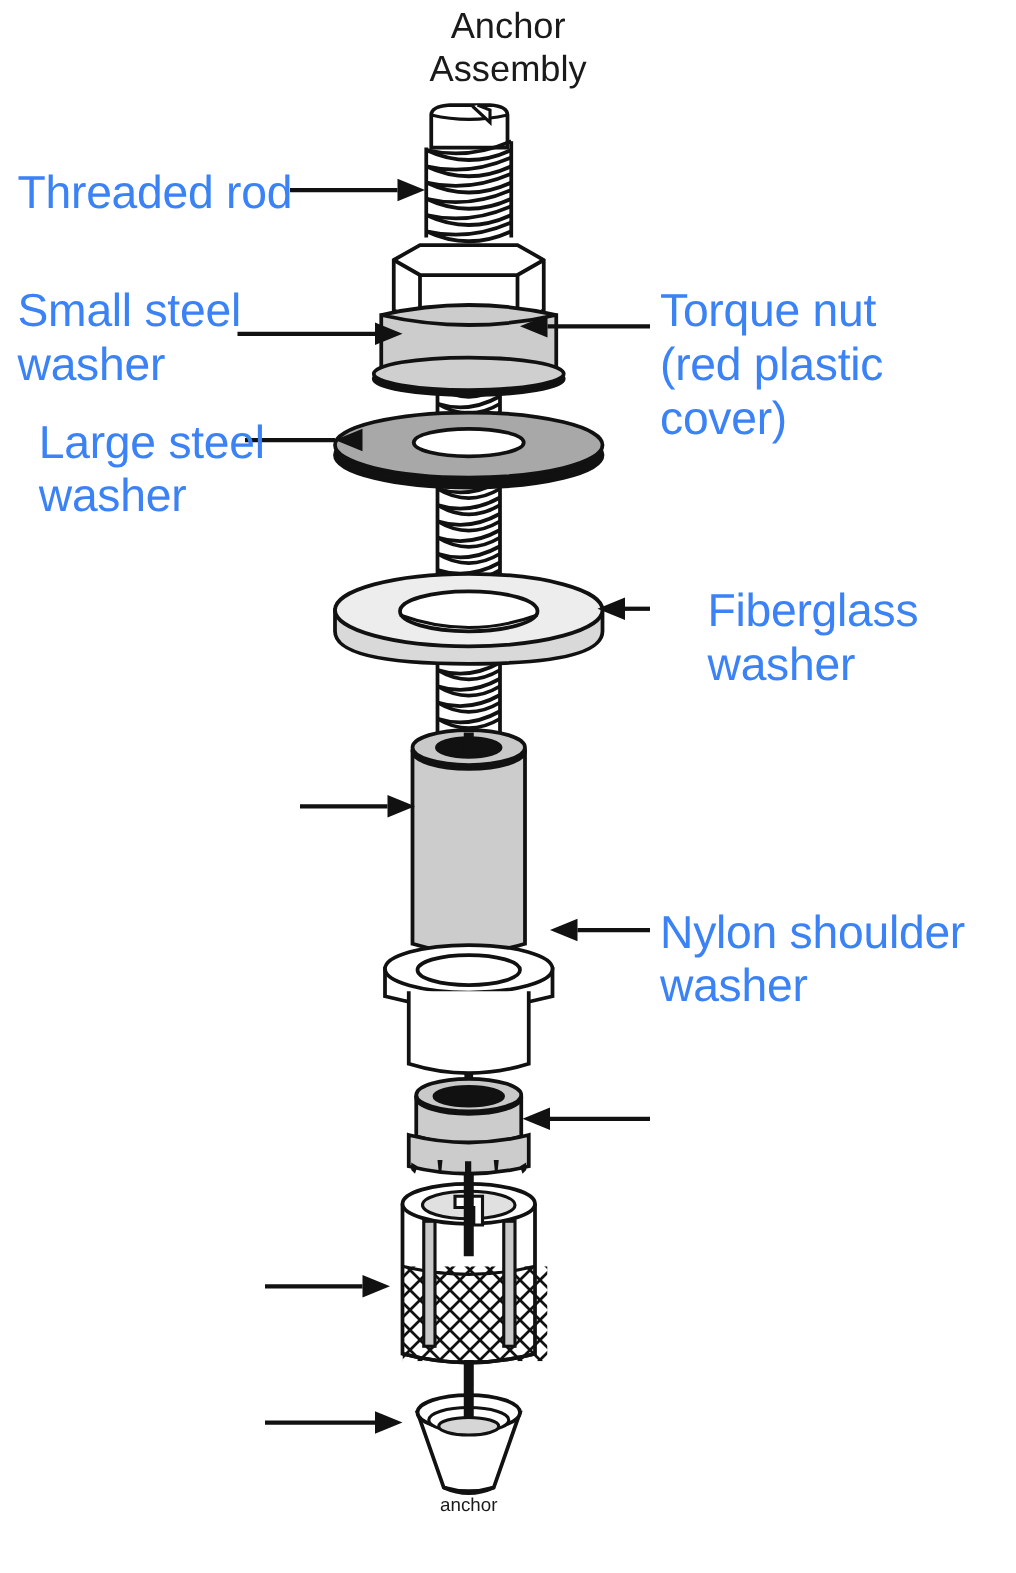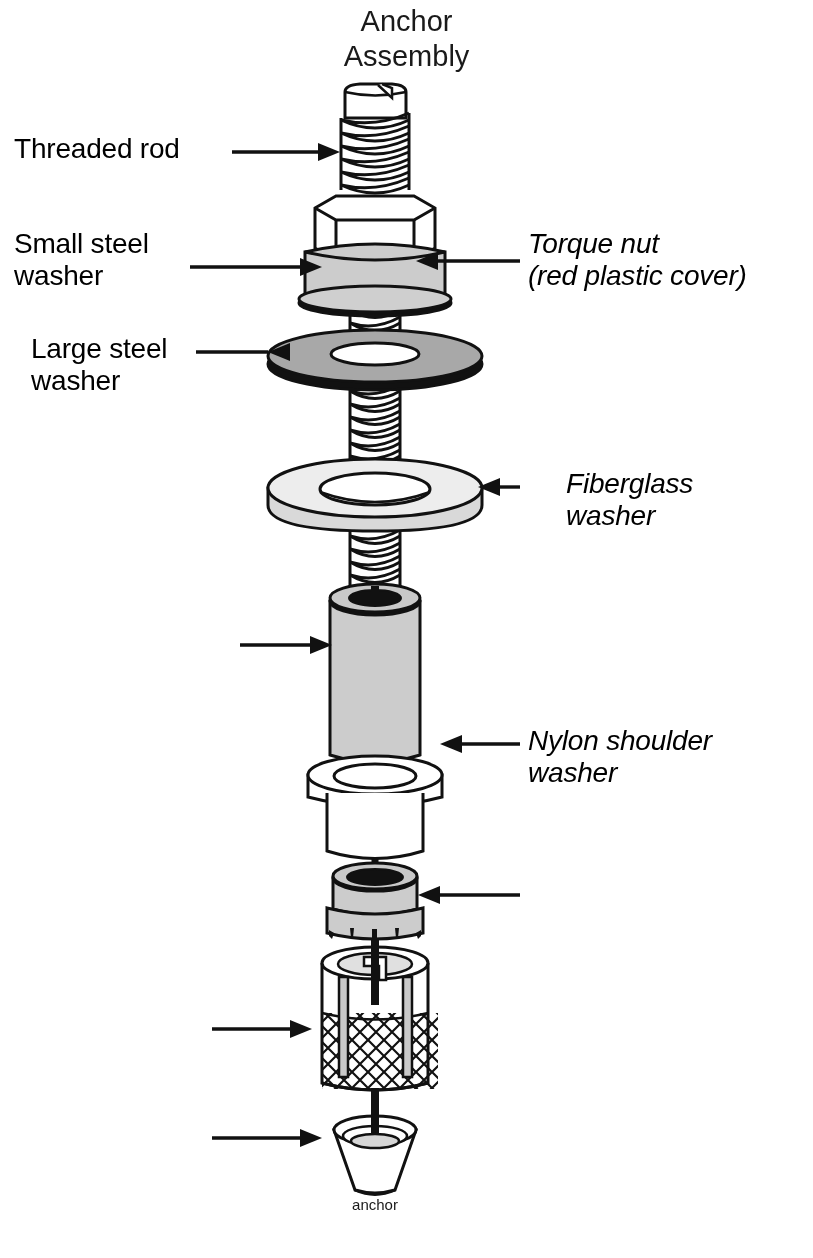--- a/index.html
+++ b/index.html
@@ -3,24 +3,24 @@
 <meta charset="utf-8">
 <style>
   html,body{margin:0;padding:0;background:#ffffff;}
   body{
     width:813px;height:1258px;position:relative;overflow:hidden;
     font-family:"Liberation Sans","DejaVu Sans",sans-serif;
     color:#1a1a1a;
   }
   .stage{position:absolute;inset:0;}
   .label{
-    position:absolute;font-size:28px;line-height:1.16;
-    color:#000000;white-space:pre-line;letter-spacing:-0.2px;
-  }
-  .label.r{text-align:left;font-style:italic;}
+    position:absolute;font-size:37px;line-height:1.16;
+    color:#3b82f6;white-space:pre-line;letter-spacing:-0.2px;
+  }
+  .label.r{text-align:left;}
   .title{
     position:absolute;top:4px;left:0;width:813px;text-align:center;
     font-size:29px;line-height:1.2;white-space:pre-line;color:#1a1a1a;
   }
   .caption{
     position:absolute;font-size:15px;color:#1a1a1a;text-align:center;
   }
   svg{position:absolute;top:0;left:0;}
 </style>
 </head>

